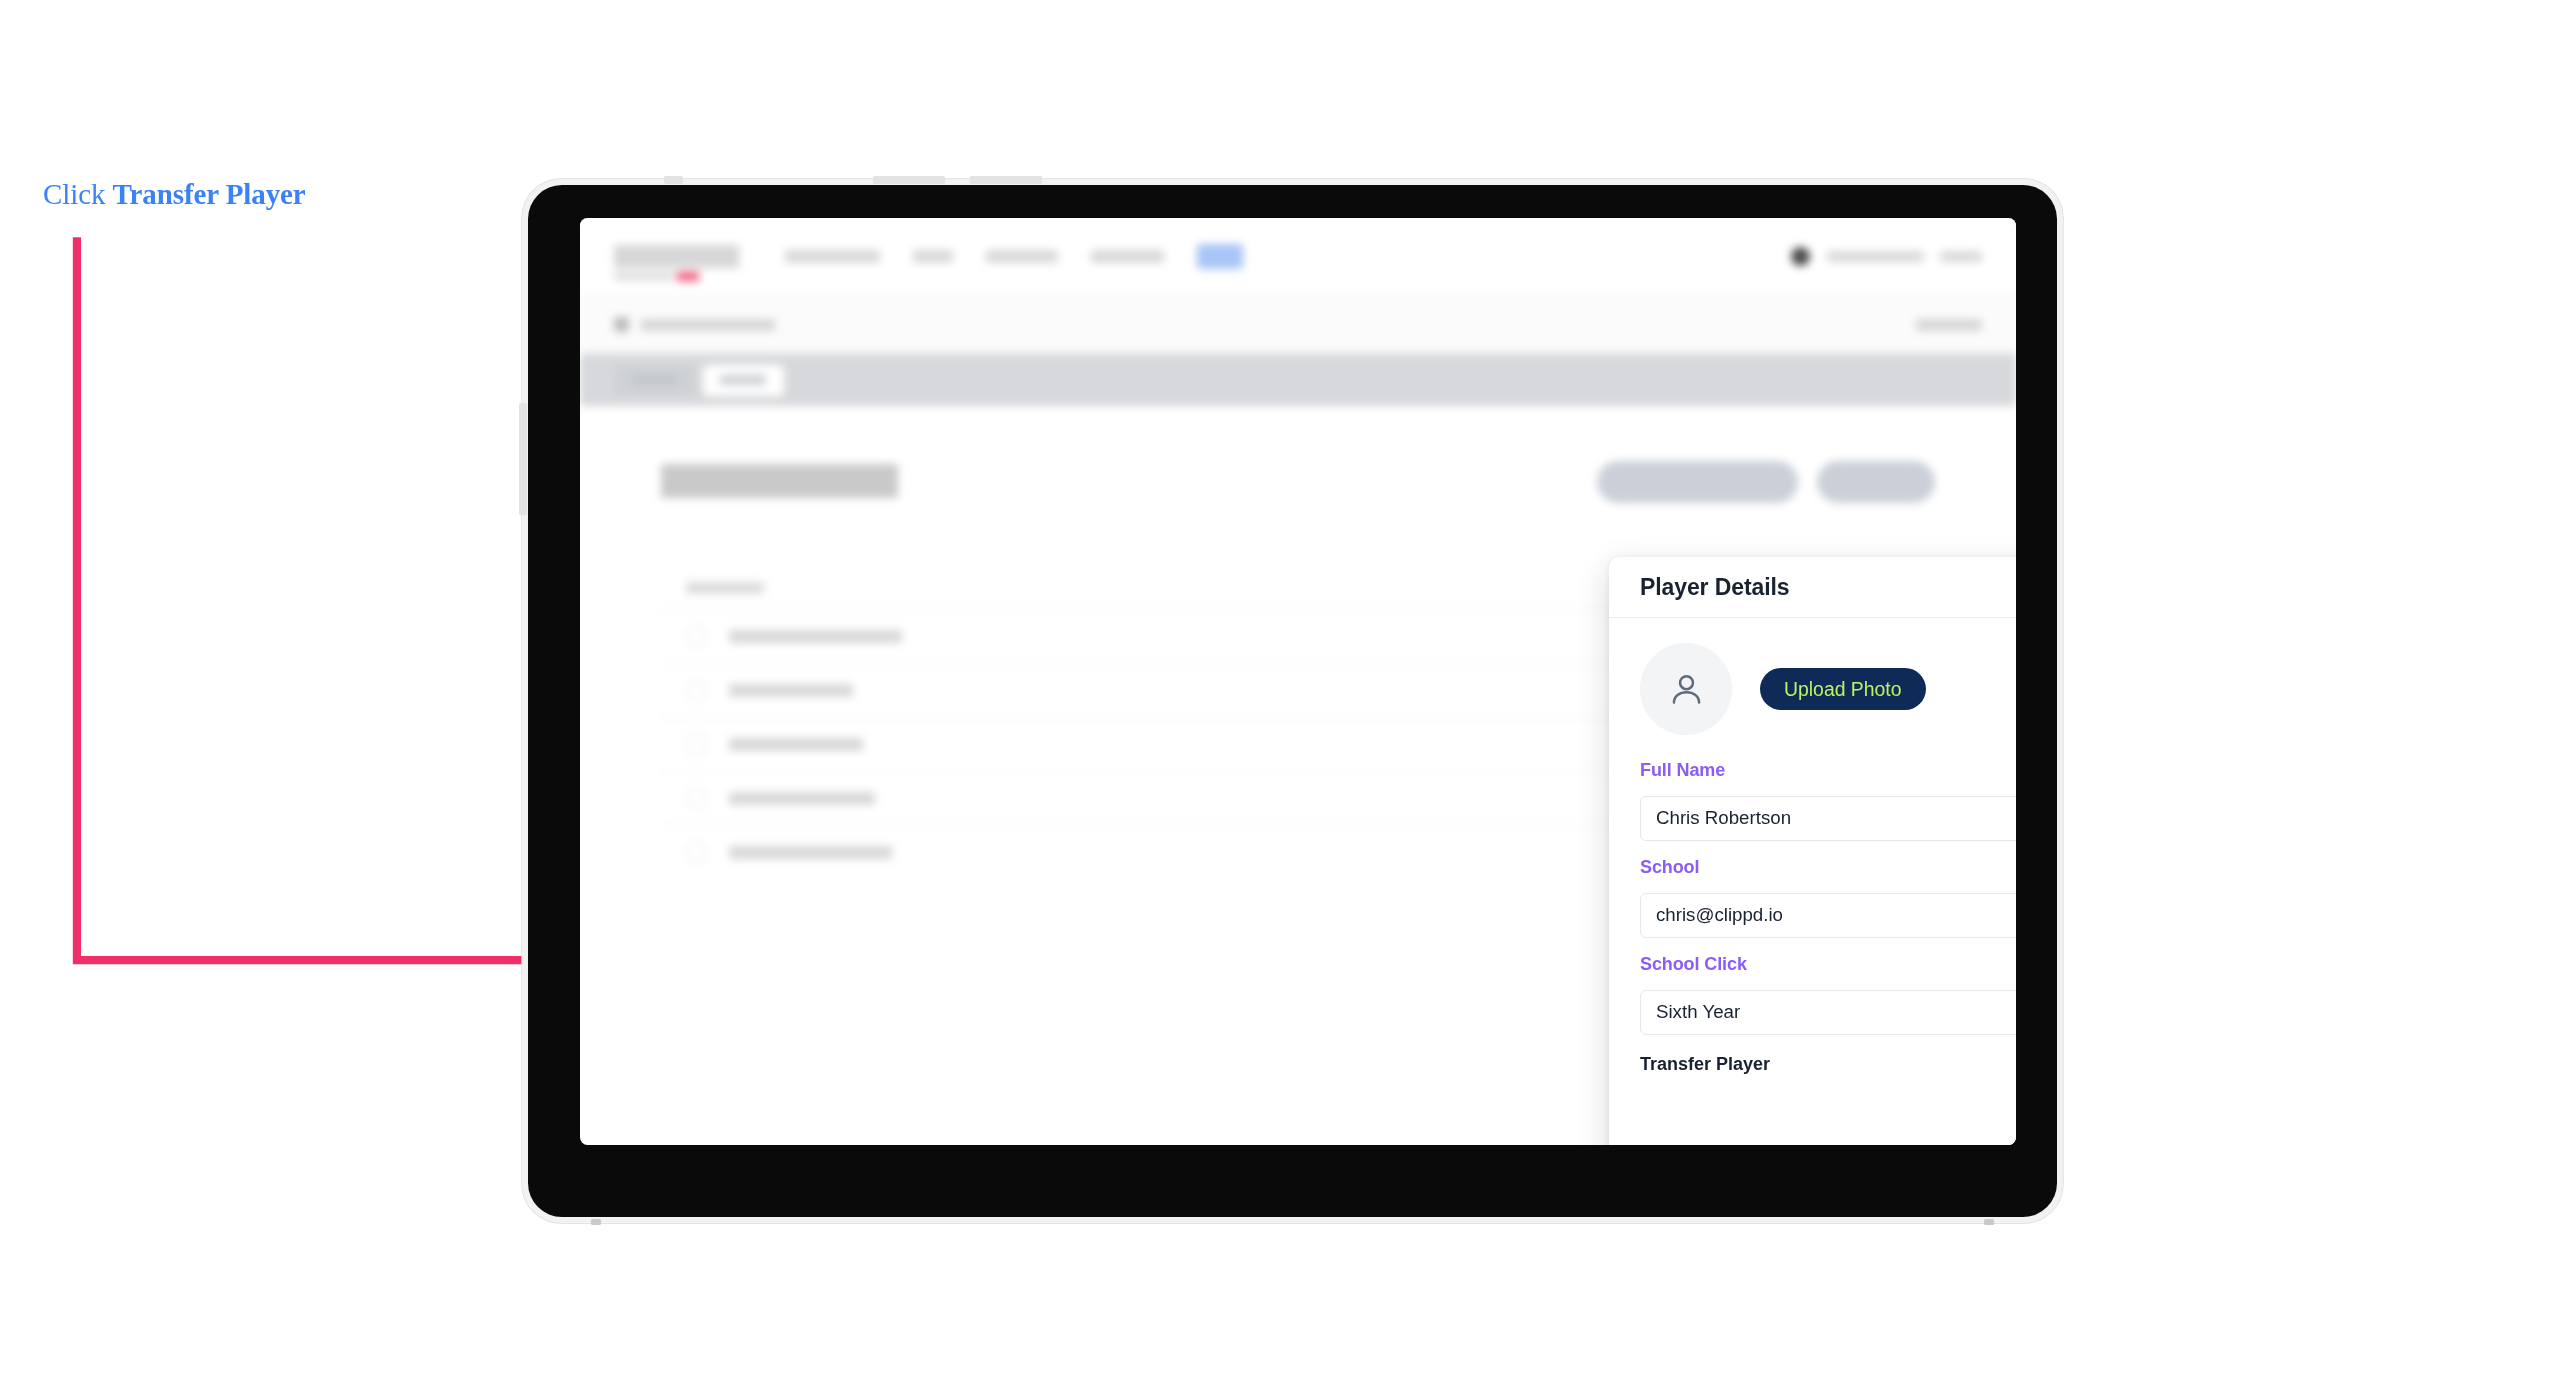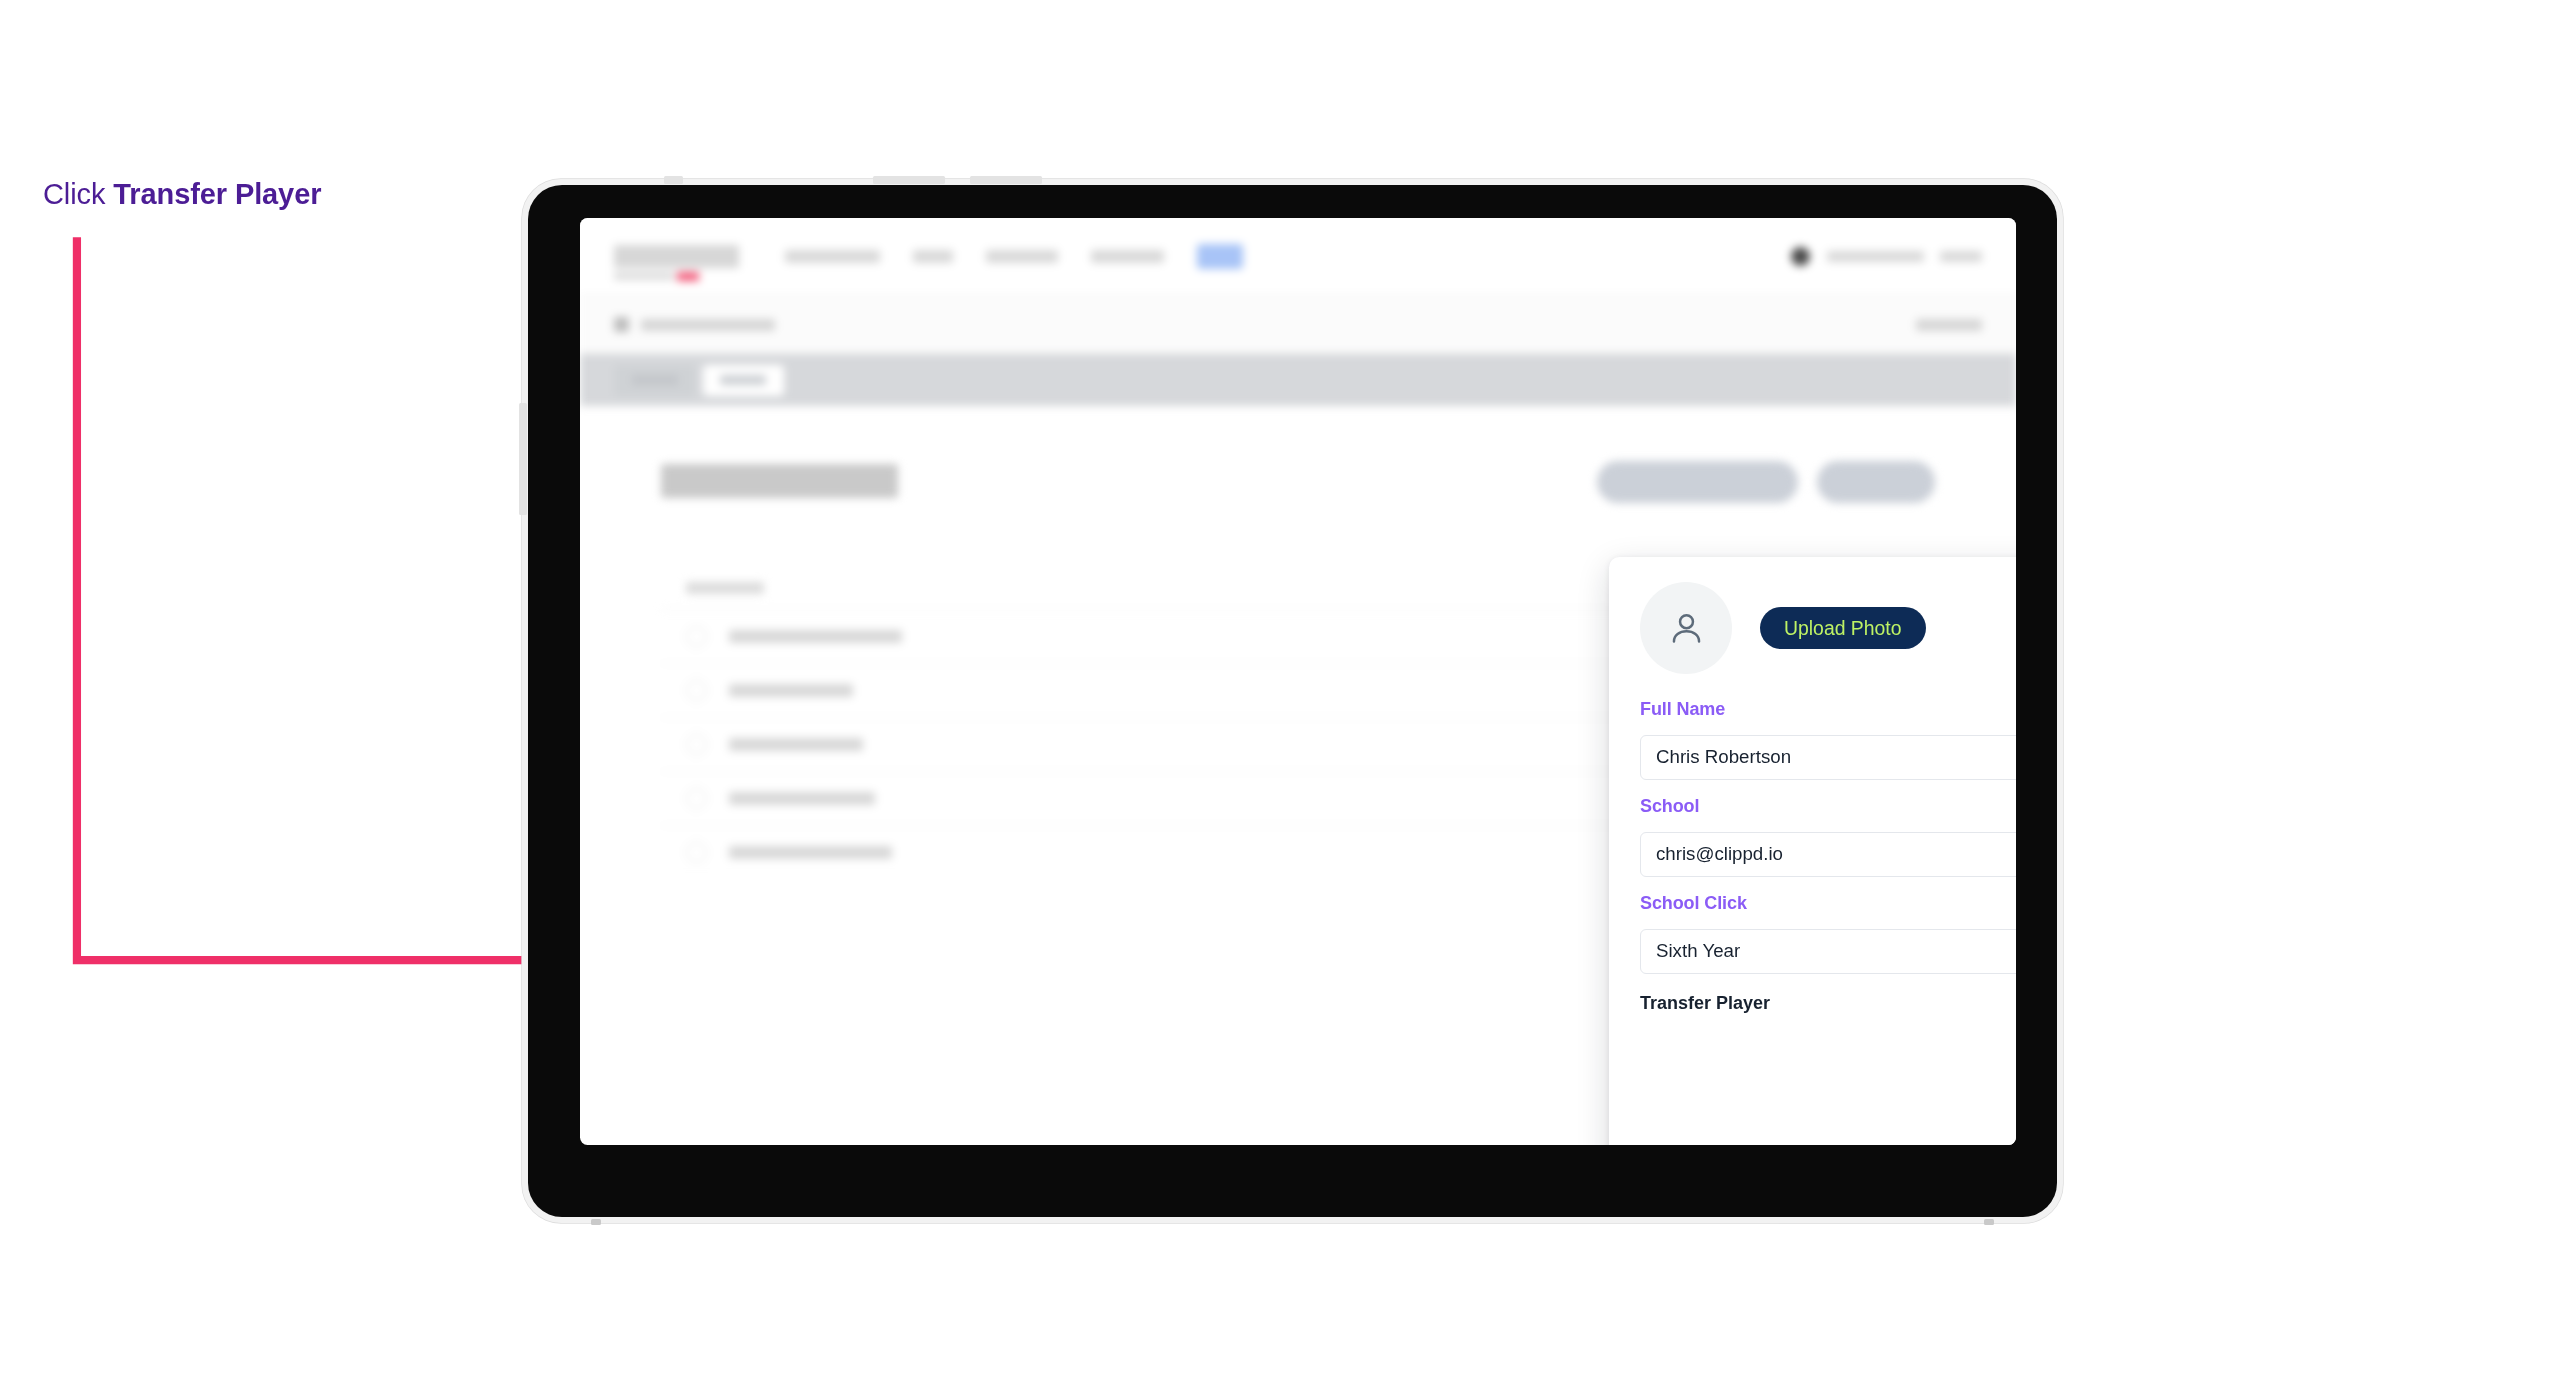--- a/index.html
+++ b/index.html
@@ -7,22 +7,22 @@
     width: 2576px; height: 1386px;
     background: #ffffff;
     font-family: "Liberation Sans", sans-serif;
     overflow: hidden;
   }
   #stage { position: relative; width: 2576px; height: 1386px; background:#fff; }
 
   
   .anno {
     position: absolute;
-    color: #4c1d95;
-    font-family: Liberation Sans, sans-serif;
+    color: #3b82f6;
+    font-family: Liberation Serif, serif;
     line-height: 1.33;
     letter-spacing: -0.1px;
   }
   #anno-top { left: 43px; top: 175px; font-size: 29px; white-space: nowrap; }
   #anno-bottom { left: 43px; top: 1067px; font-size: 29px; width: 463px; }
   .anno b { font-weight: 700; }
 
   
   #pointer { position: absolute; left: 0; top: 0; width: 2576px; height: 1386px;
              pointer-events: none; }
@@ -288,20 +288,24 @@
             </div>
           </div>
 
           <div class="bg-bottom-btn">
             <div class="bg-bottom-lbl"></div>
           </div>
         </div>
 
         <div id="modal">
 
+          <div class="modal-header">
+            <div class="modal-title">Player Details</div>
+
+          </div>
 
           <div class="modal-body">
 
             <div class="avatar-row">
               <div class="avatar">
                 <svg width="43" height="43" viewBox="0 0 24 24">
                   <circle cx="12" cy="8.2" r="3.6" fill="none" stroke="#5d6b7a" stroke-width="1.4"></circle>
                   <path d="M5 19.2c0-3.5 3.1-5.6 7-5.6s7 2.1 7 5.6" fill="none" stroke="#5d6b7a" stroke-width="1.4" stroke-linecap="round"></path>
                 </svg>
               </div>

